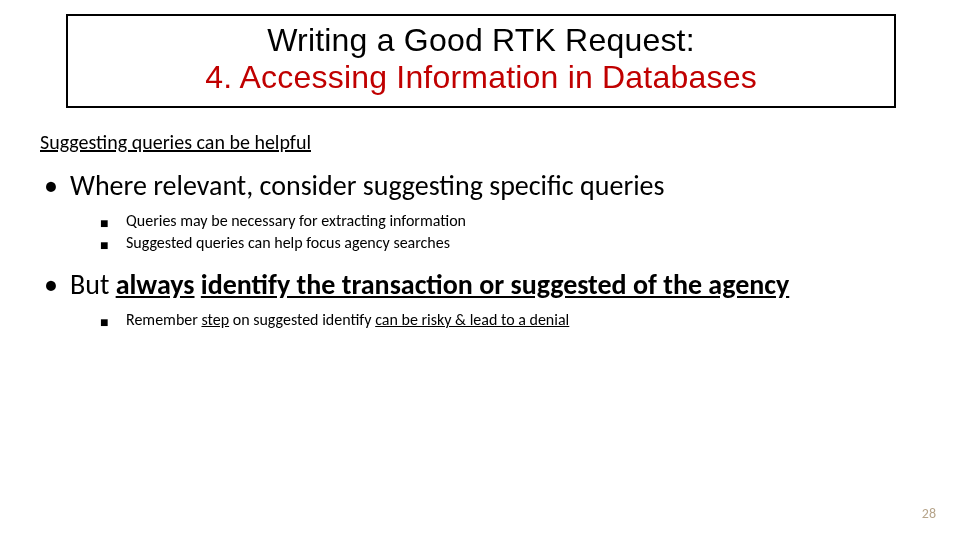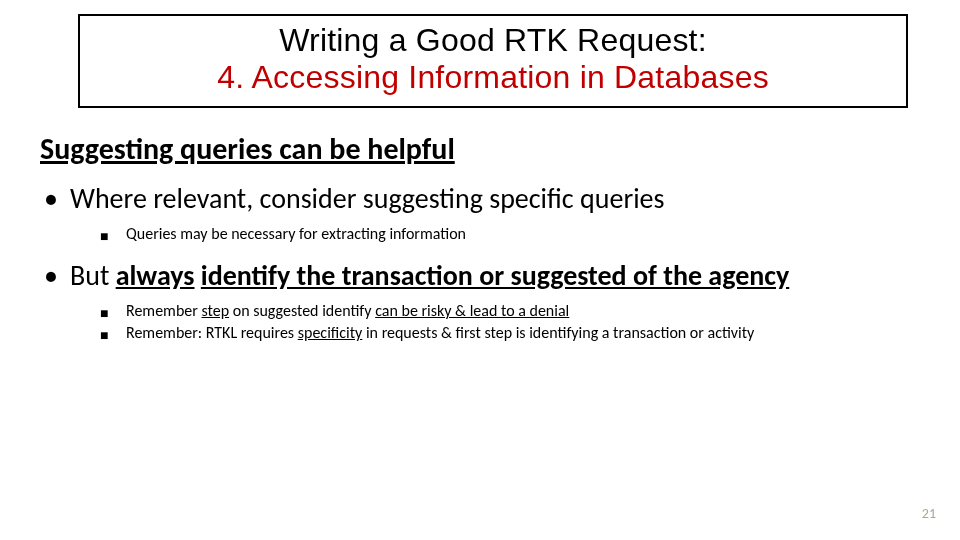--- a/index.html
+++ b/index.html
@@ -22,42 +22,41 @@
     position: absolute;
     top: 14px;
     left: 66px;
     width: 830px;
     border: 2px solid #000;
     box-sizing: border-box;
     padding: 6px 10px 10px 10px;
     text-align: center;
     font-family: Impact, "Arial Black", sans-serif;
     line-height: 1.15;
-    margin-left: 12px;
   }
   .title-line1 {
     font-size: 32px;
     color: #000;
     letter-spacing: 0.2px;
   }
   .title-line2 {
     font-size: 32px;
     color: #c00000;
     letter-spacing: 0.2px;
     text-align: center;
   }
   .body {
     position: absolute;
     top: 130px;
     left: 40px;
     width: 890px;
   }
   .subhead {
-    font-size: 30px;
-    font-weight: 700;
+    font-size: 20px;
+    font-weight: 400;
     text-decoration: underline;
     margin-bottom: 2px;
   }
   ul.level1 {
     margin: 0;
     padding: 0;
     list-style: none;
   }
   ul.level1 > li {
     font-size: 28px;
@@ -113,30 +112,28 @@
   </div>
 
   <div class="body">
     <div class="subhead">Suggesting queries can be helpful</div>
 
     <ul class="level1">
       <li>
         <span>Where relevant, consider suggesting specific queries</span>
         <ul class="level2">
           <li>Queries may be necessary for extracting information</li>
+          <li>Suggested queries can help focus agency searches</li>
         </ul>
       </li>
       <li>
         <span>But </span><span class="b u">always</span><span class="b"> </span><span class="b u">identify the transaction or suggested of the agency</span>
         <ul class="level2">
           <li>
             <span>Remember </span><span class="u">step</span><span> on suggested identify </span><span class="u">can be risky &amp; lead to a denial</span>
           </li>
-          <li>
-            <span>Remember: RTKL requires </span><span class="u">specificity</span><span> in requests &amp; first step is identifying a transaction or activity</span>
-          </li>
         </ul>
       </li>
     </ul>
   </div>
 
-  <div class="page-num">21</div>
+  <div class="page-num">28</div>
 </div>
 
 </body></html>

